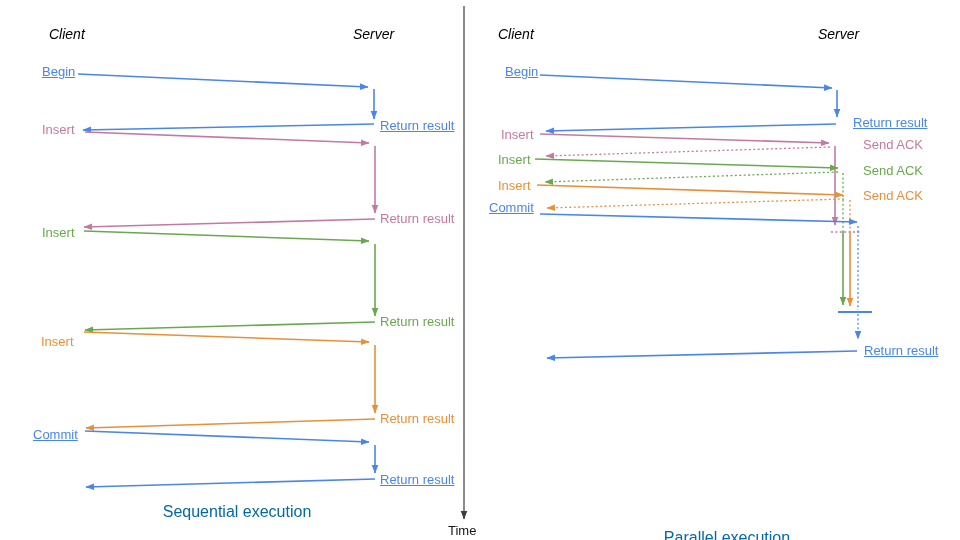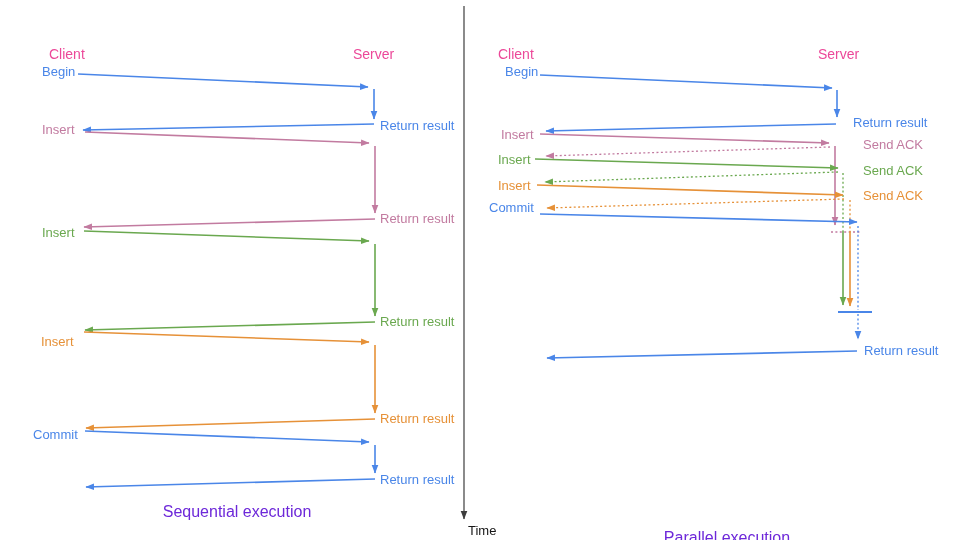--- a/index.html
+++ b/index.html
@@ -1,23 +1,23 @@
 <!DOCTYPE html>
 <html><head>
 <meta charset="utf-8">
 <style>
   html,body{margin:0;padding:0;background:#ffffff;}
   body{width:960px;height:540px;position:relative;overflow:hidden;
        font-family:"Liberation Sans","DejaVu Sans",sans-serif;}
   #canvas{position:absolute;left:0;top:0;width:960px;height:540px;}
   .lbl{position:absolute;font-size:13px;line-height:15px;white-space:nowrap;}
-  .hdr{position:absolute;font-size:14px;line-height:16px;color:#ec4899;white-space:nowrap;margin-top:20px;}
-  .cap{position:absolute;font-size:16px;line-height:18px;color:#6d28d9;width:220px;text-align:center;white-space:nowrap;}
+  .hdr{position:absolute;font-size:14px;line-height:16px;font-style:italic;color:#000000;white-space:nowrap;}
+  .cap{position:absolute;font-size:16px;line-height:18px;color:#0369a1;width:220px;text-align:center;white-space:nowrap;}
   .time{position:absolute;font-size:13px;line-height:15px;color:#161616;white-space:nowrap;}
-  .c-blue{color:#4a86e8;}
+  .c-blue{color:#4a86e8;text-decoration:underline;}
   .c-pink{color:#c27ba0;}
   .c-green{color:#6aa84f;}
   .c-orange{color:#e69138;}
 </style>
 </head>
 <body>
 
 <svg id="canvas" viewBox="0 0 960 540" xmlns="http://www.w3.org/2000/svg">
   <defs>
     <marker id="ah-blue" markerUnits="userSpaceOnUse" markerWidth="10" markerHeight="8" refX="8" refY="3.5" orient="auto">
@@ -136,13 +136,13 @@
 <span class="lbl c-pink" style="left:501px;top:127px">Insert</span>
 <span class="lbl c-pink" style="left:863px;top:137px">Send ACK</span>
 <span class="lbl c-green" style="left:498px;top:152px">Insert</span>
 <span class="lbl c-green" style="left:863px;top:163px">Send ACK</span>
 <span class="lbl c-orange" style="left:498px;top:178px">Insert</span>
 <span class="lbl c-orange" style="left:863px;top:188px">Send ACK</span>
 <span class="lbl c-blue" style="left:489px;top:200px">Commit</span>
 <span class="lbl c-blue" style="left:864px;top:343px">Return result</span>
 <span class="cap" style="left:617px;top:529px">Parallel execution</span>
 
-<span class="time" style="left:468px;top:523px">Time</span>
+<span class="time" style="left:448px;top:523px">Time</span>
 
 </body></html>

